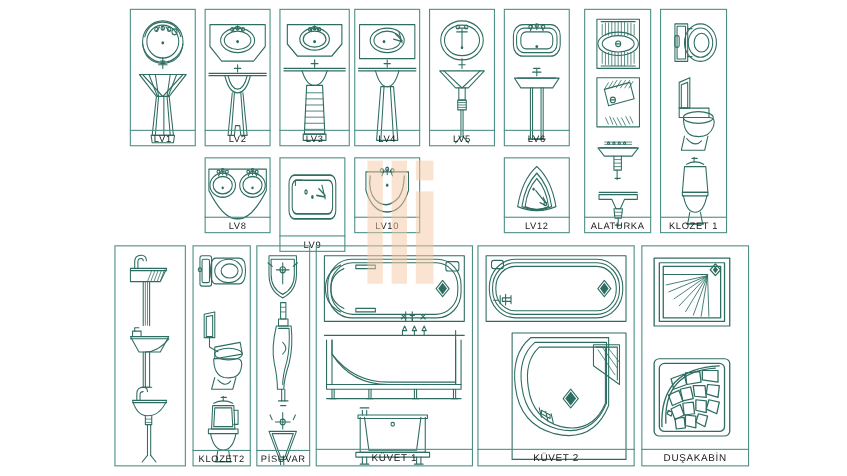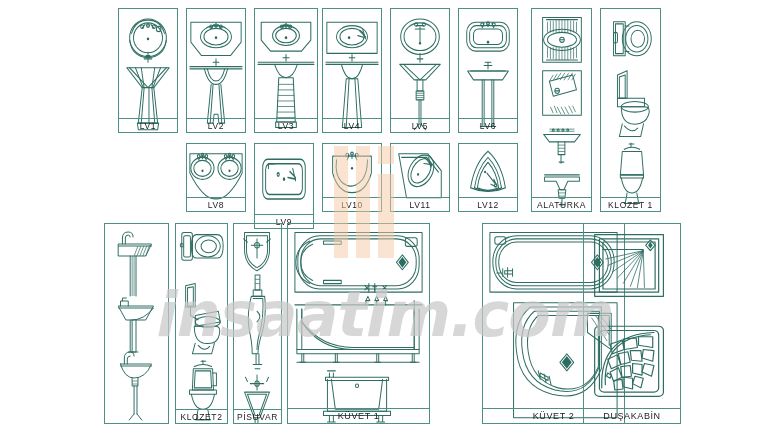--- a/index.html
+++ b/index.html
@@ -51,21 +51,20 @@
 
 <div id="sheet">
 
   <div class="wm-wrap">
     <div class="wm-logo">
       <i class="wm-l1"></i>
         <i class="wm-l2"></i>
         <i class="wm-l3"></i>
         <i class="wm-l4"></i>
     </div>
-    <div class="wm-text">insaatim.com</div>
   </div>
 
   <div class="panel" style="left:118px;top:8px;width:60px;height:125px;">
     <div class="art">
       <svg viewBox="0 0 60 111" preserveAspectRatio="none">
         <ellipse class="cad" cx="30" cy="26" rx="19" ry="17"></ellipse>
         <ellipse class="cad" cx="30" cy="26" rx="15" ry="13.5"></ellipse>
         <path class="cad" d="M13 22 q4 -12 17 -12 q13 0 17 12"></path>
         <path class="cad" d="M11 28 q2 15 19 16 q17 -1 19 -16"></path>
         <circle class="cad-f" cx="30" cy="27" r="1.3"></circle>
@@ -311,33 +310,20 @@
         <circle class="cad-f" cx="30" cy="20" r="1.2"></circle>
         <path class="cad" d="M25 13 l2 -4 M30 12 l0 -4 M35 13 l-2 -4"></path>
         <circle class="cad" cx="25" cy="9" r="1.4"></circle>
           <circle class="cad" cx="30" cy="8" r="1.4"></circle>
           <circle class="cad" cx="35" cy="9" r="1.4"></circle>
       </svg>
     </div>
     <div class="caption">LV10</div>
   </div>
 
-  <div class="panel" style="left:390px;top:143px;width:60px;height:69px;">
-    <div class="art">
-      <svg viewBox="0 0 60 55" preserveAspectRatio="none">
-        <path class="cad" d="M8 8 l30 0 l14 14 l0 22 l-36 0 z"></path>
-        <path class="cad" d="M11 11 l26 0 l12 12"></path>
-        <ellipse class="cad" cx="31" cy="22" rx="15" ry="11" transform="rotate(-42 31 22)"></ellipse>
-        <ellipse class="cad" cx="31" cy="22" rx="12" ry="8" transform="rotate(-42 31 22)"></ellipse>
-        <circle class="cad-f" cx="28" cy="25" r="1.1"></circle>
-        <path class="cad" d="M36 12 l6 6 M39 11 l2 8 M34 16 l8 1"></path>
-      </svg>
-    </div>
-    <div class="caption">LV11</div>
-  </div>
 
   <div class="panel" style="left:458px;top:143px;width:60px;height:69px;">
     <div class="art">
       <svg viewBox="0 0 60 55" preserveAspectRatio="none">
         <path class="cad" d="M30 6 q14 10 18 30 q-18 6 -36 0 q4 -20 18 -30 z"></path>
         <path class="cad" d="M30 11 q11 9 14 25 q-14 5 -28 0 q3 -16 14 -25 z"></path>
         <path class="cad" d="M30 15 q9 8 11 21 q-11 4 -22 0 q2 -13 11 -21 z"></path>
         <circle class="cad-f" cx="27" cy="23" r="1.1"></circle>
         <path class="cad" d="M29 24 l8 8 M36 29 l3 5 M33 33 l5 2"></path>
         <circle class="cad" cx="38" cy="34" r="1.3"></circle>
@@ -473,21 +459,21 @@
         <circle class="cad" cx="70" cy="152" r="1.6"></circle>
         <path class="cad" d="M42 140 l0 4 M46 140 l0 4 M40 138 l8 0"></path>
         <path class="cad" d="M36 176 l68 0 l0 4 l-68 0 z"></path>
         <path class="cad" d="M42 180 l0 6 M46 180 l0 6 M40 186 l8 0"></path>
         <path class="cad" d="M92 180 l0 6 M96 180 l0 6 M90 186 l8 0"></path>
       </svg>
     </div>
     <div class="caption big">KÜVET 1</div>
   </div>
 
-  <div class="panel" style="left:434px;top:223px;width:143px;height:201px;margin-left:48px;">
+  <div class="panel" style="left:434px;top:223px;width:143px;height:201px;">
     <div class="art">
       <svg viewBox="0 0 143 187" preserveAspectRatio="none">
         <rect class="cad" x="7" y="8" width="129" height="56"></rect>
         <rect class="cad" x="10" y="11" width="123" height="50" rx="24"></rect>
         <rect class="cad" x="13" y="14" width="117" height="44" rx="21"></rect>
         <rect class="cad" x="16" y="17" width="111" height="38" rx="18"></rect>
         <rect class="cad" x="12" y="12" width="11" height="7" rx="2"></rect>
         <path class="cad" d="M110 36 l6 -7 l6 7 l-6 7 z"></path>
         <path class="cad-f" d="M112 36 l4 -5 l4 5 l-4 5 z"></path>
         <path class="cad" d="M22 44 l8 0 l0 3 l-8 0 z M20 42 l0 7 M25 41 l0 9 M30 42 l0 7"></path>

